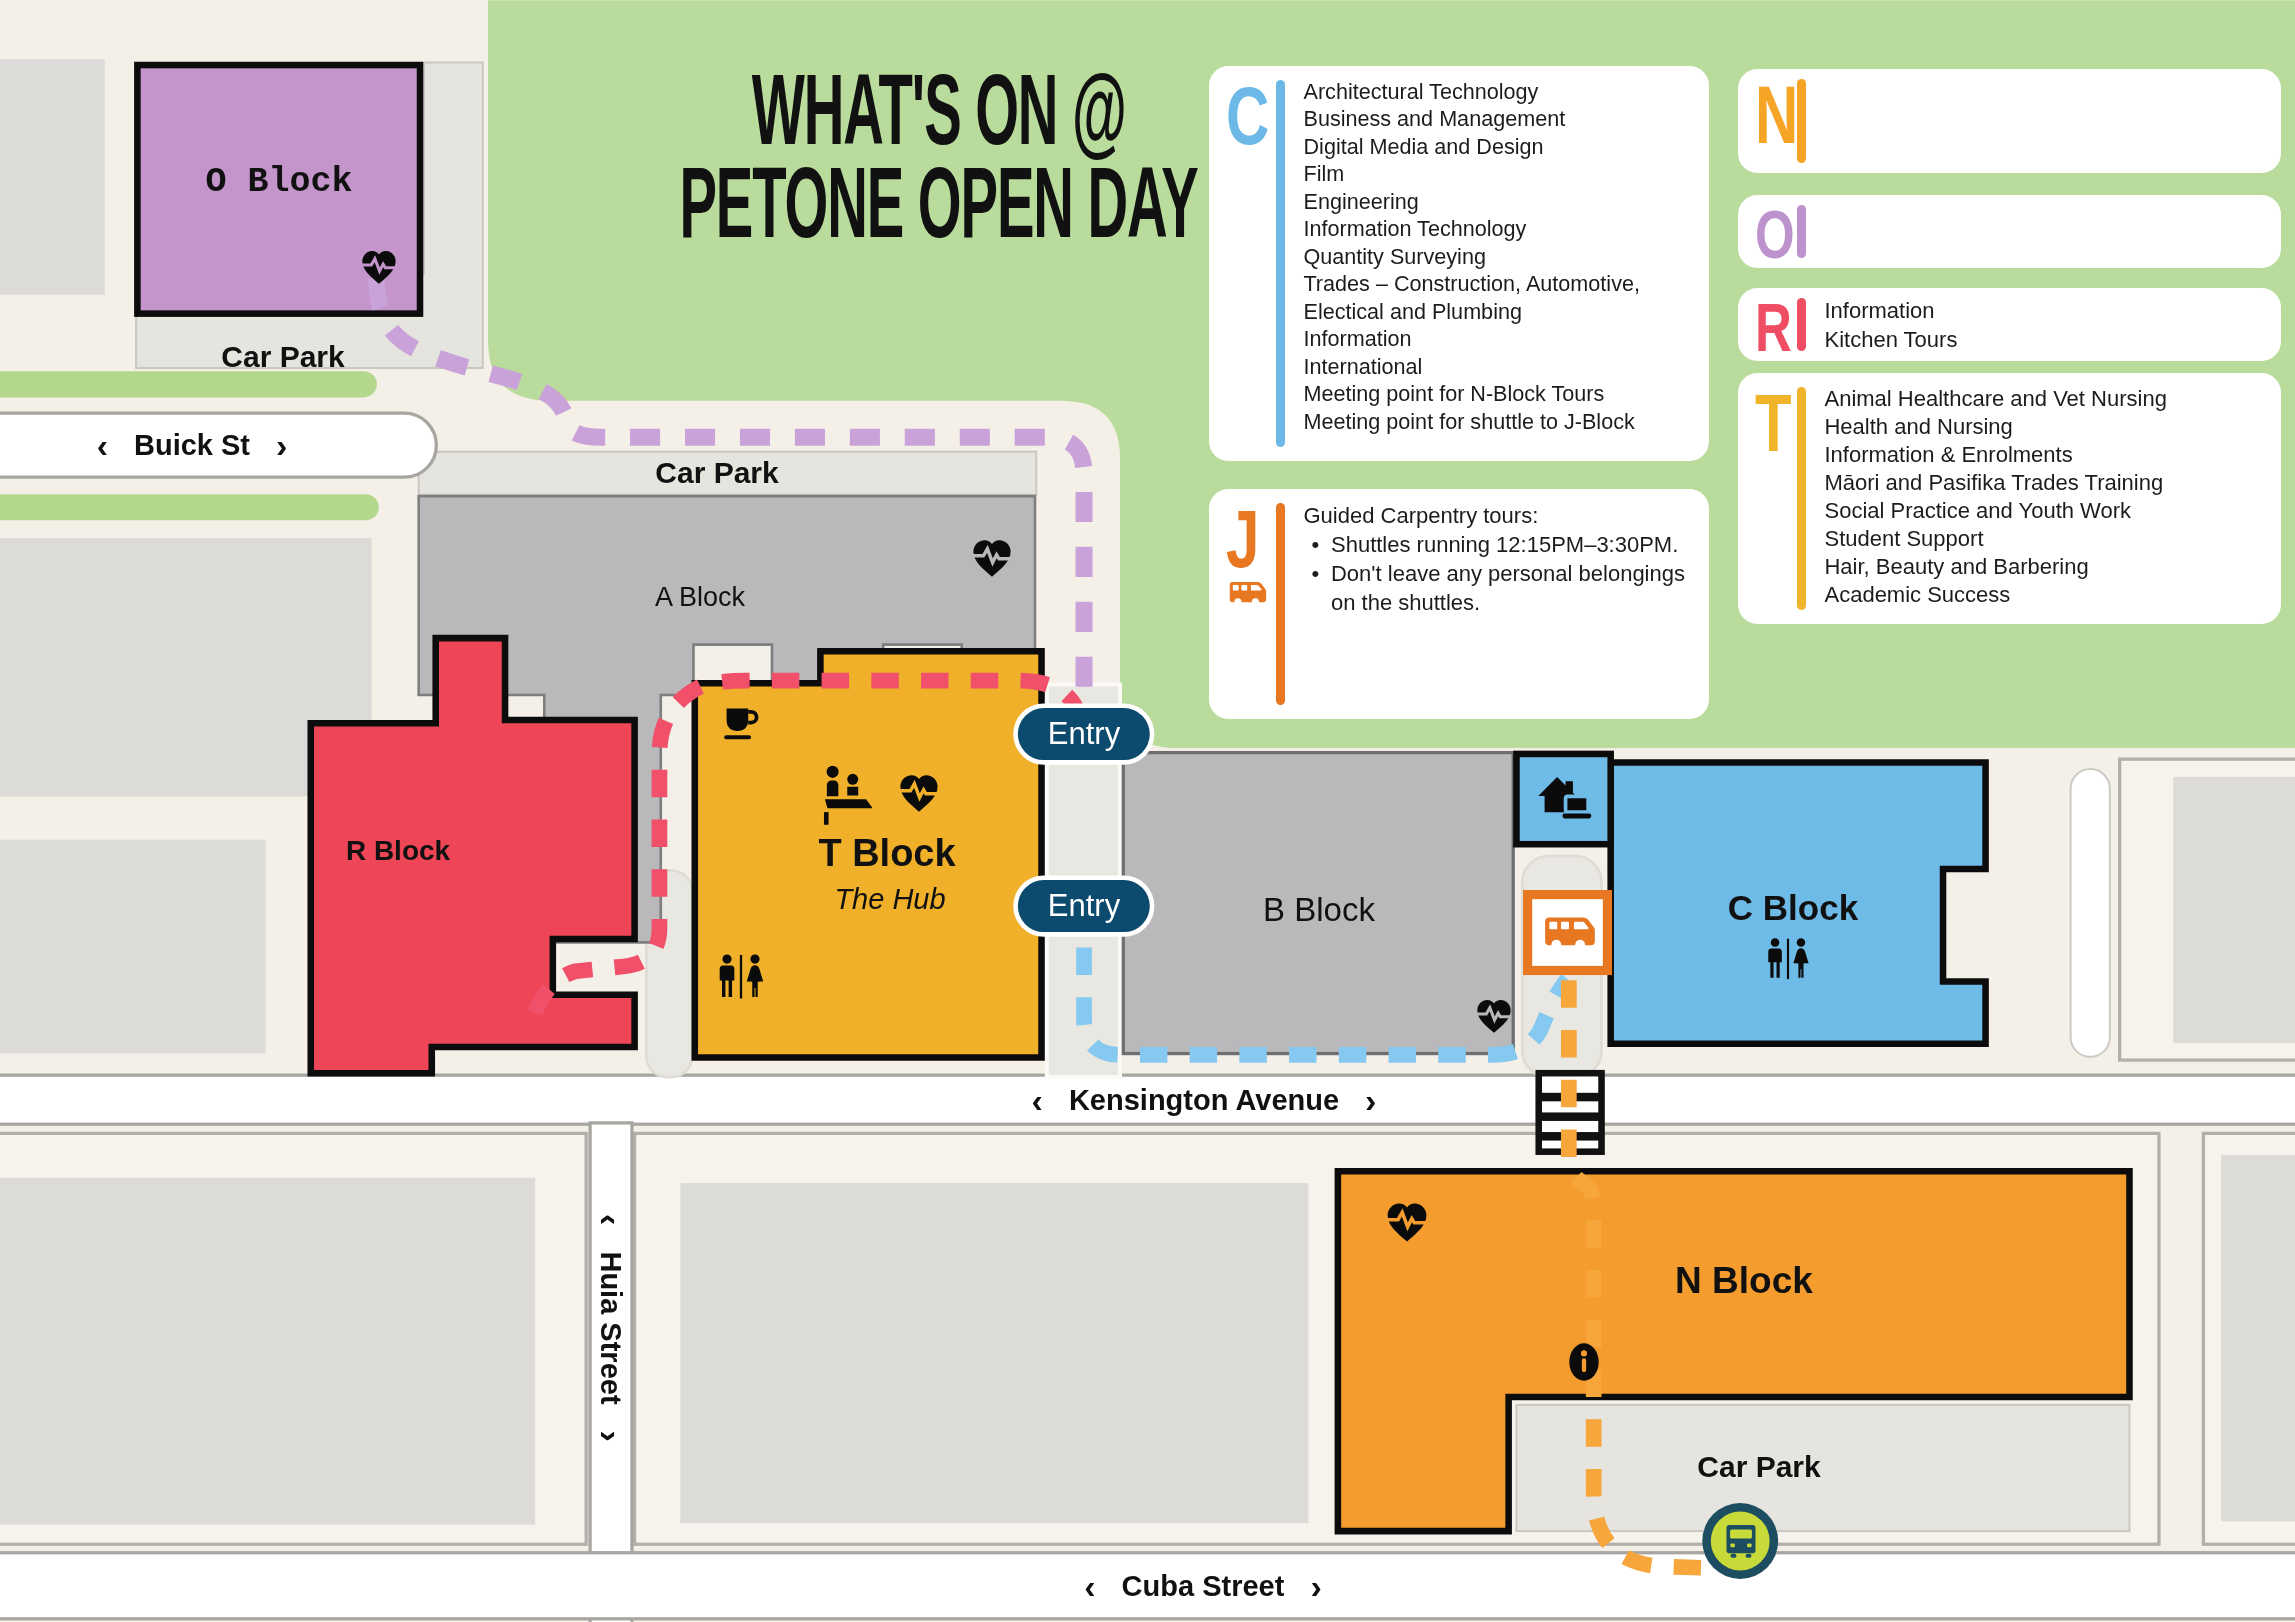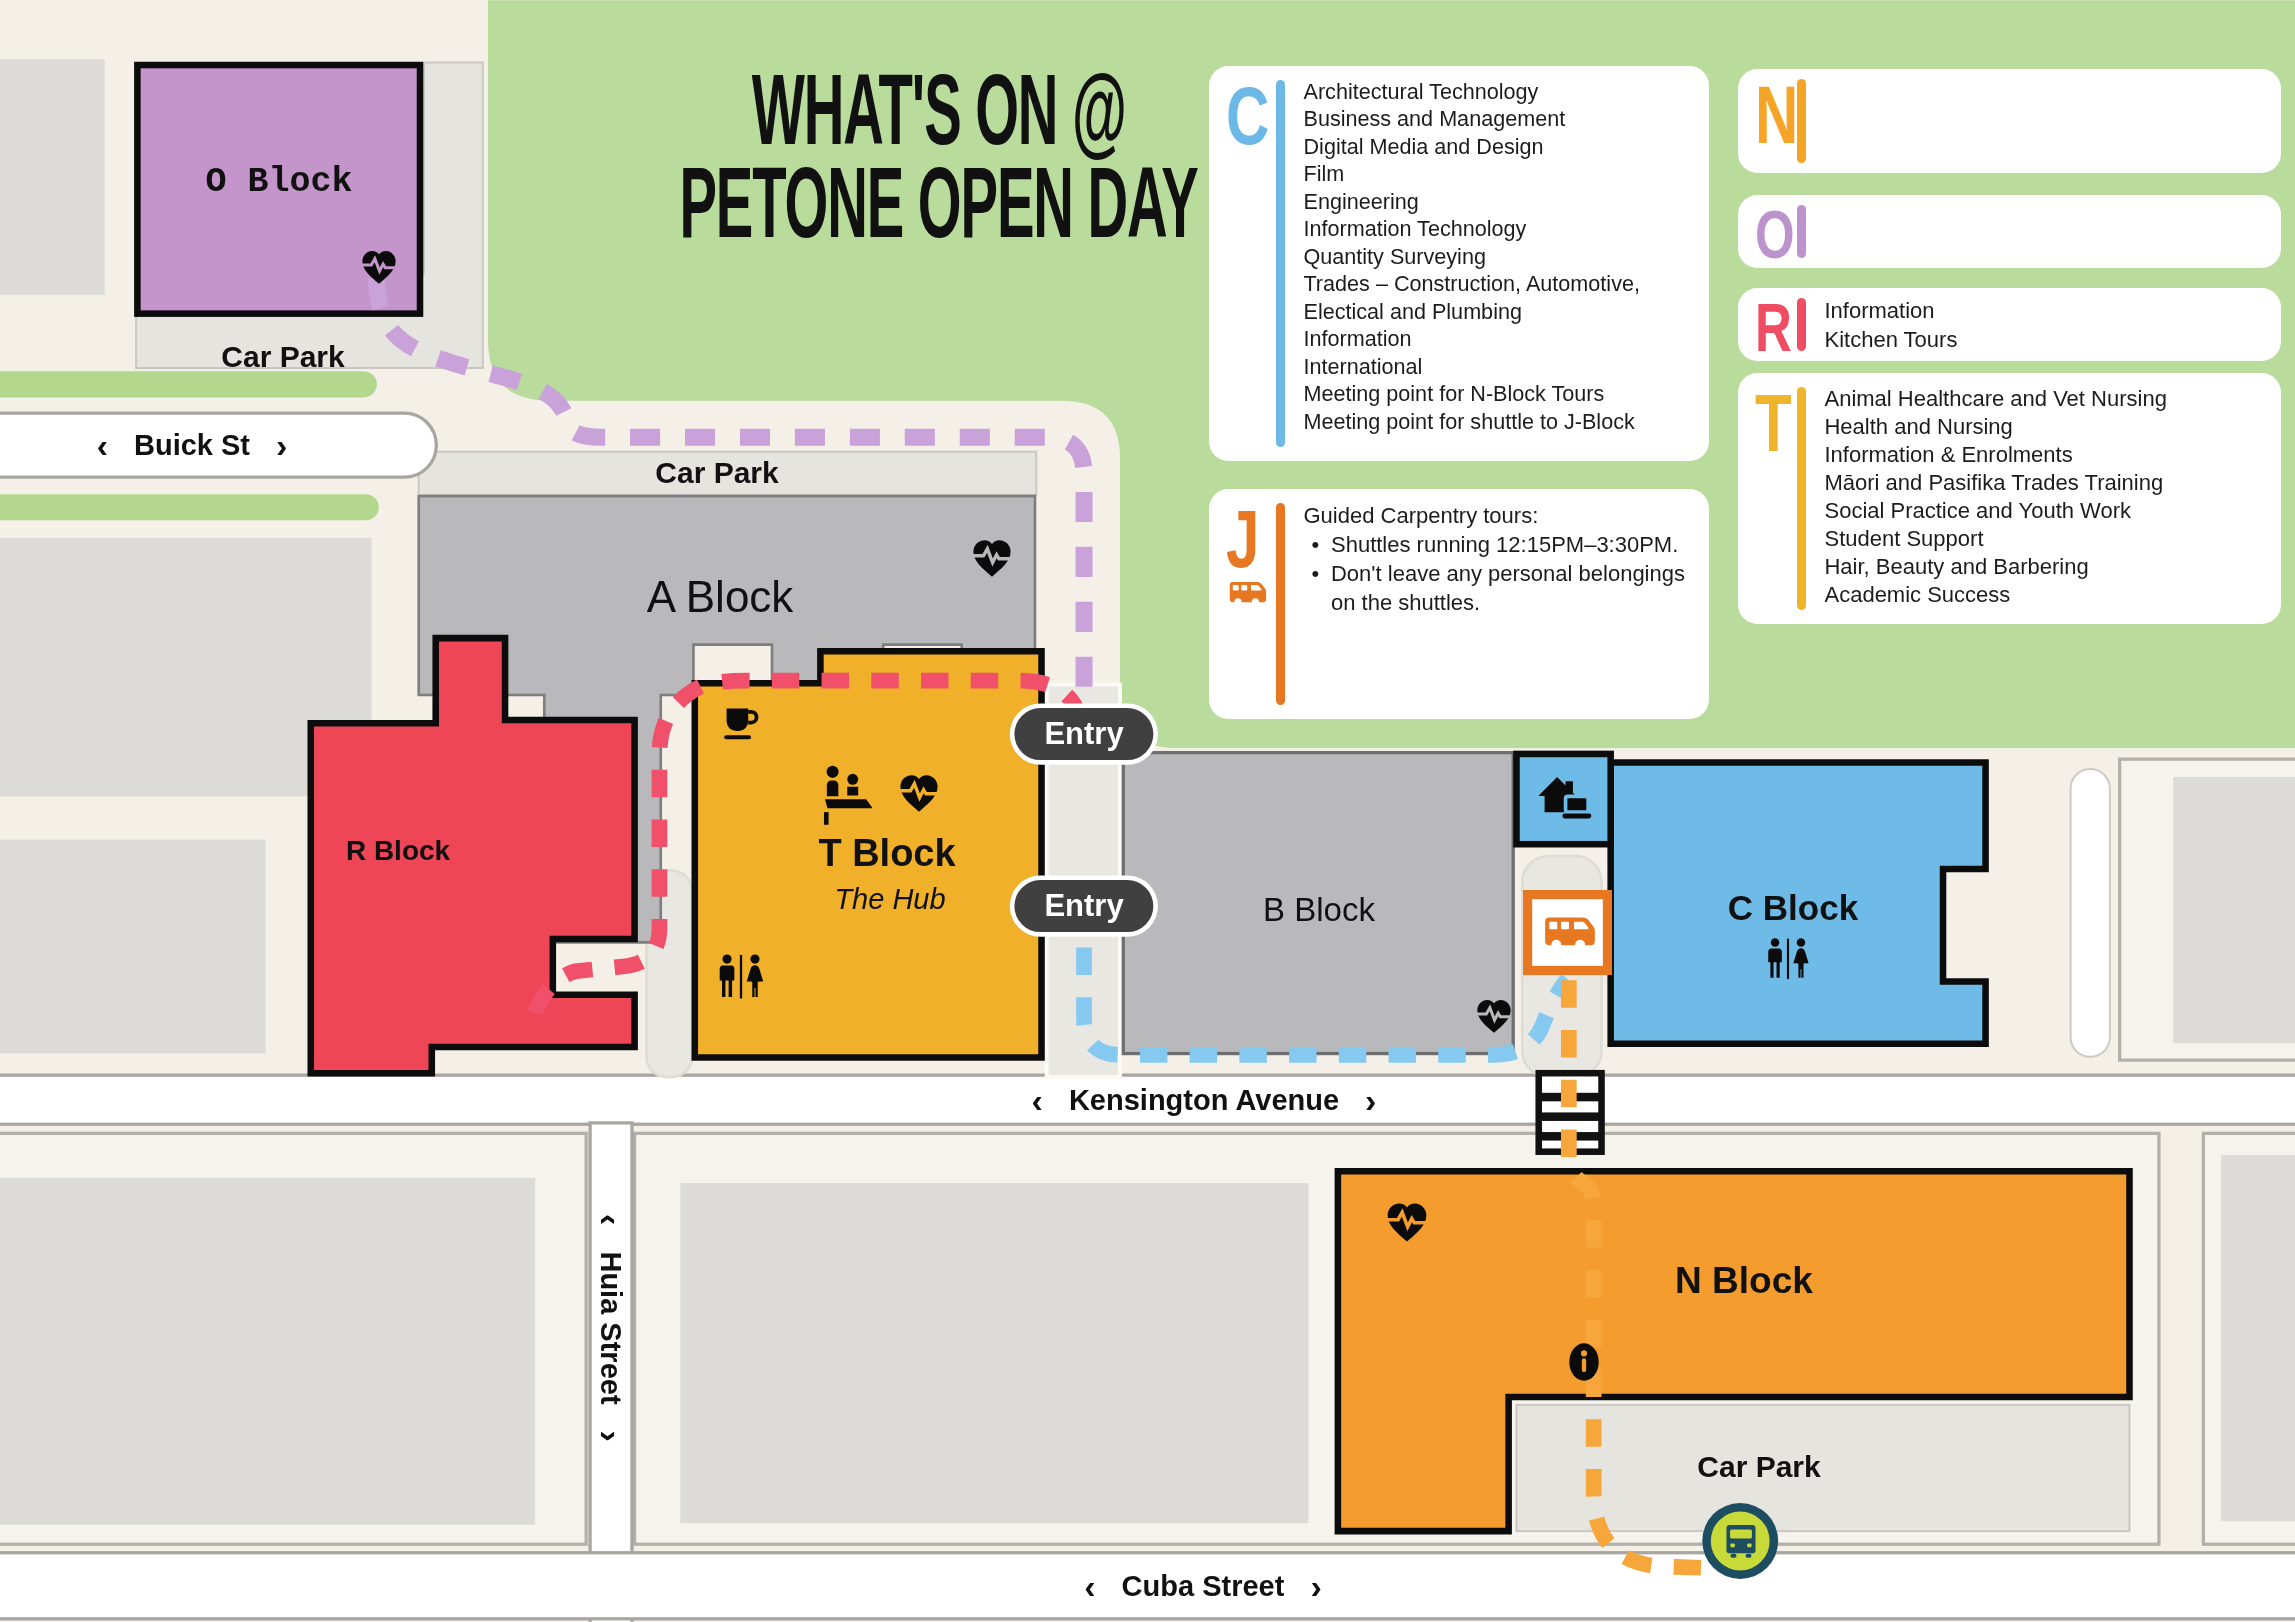--- a/index.html
+++ b/index.html
@@ -23,22 +23,22 @@
   .pline{white-space:nowrap;}
   .bullet{position:relative;padding-left:27.5px;}
   .bullet::before{content:"\2022";position:absolute;left:7.9px;top:0;}
   
   .map-label{position:absolute;transform:translate(-50%,-50%);font-weight:700;white-space:nowrap;}
   .map-sub{position:absolute;transform:translate(-50%,-50%);font-style:italic;font-weight:400;white-space:nowrap;}
   .street-label{position:absolute;transform:translate(-50%,-50%);display:flex;align-items:center;
                 gap:26px;font-weight:700;font-size:29px;white-space:nowrap;}
   .street-label.vertical{transform:translate(-50%,-50%) rotate(90deg);}
   .chev{font-size:34px;font-weight:700;line-height:1;}
-  .entry-badge{position:absolute;transform:translate(-50%,-50%);background:#404040;color:#fff;
-               border-radius:34px;padding:7.9px 30px;font-weight:700;font-size:31px;
+  .entry-badge{position:absolute;transform:translate(-50%,-50%);background:#0c4a6e;color:#fff;
+               border-radius:34px;padding:7.9px 30px;font-weight:400;font-size:31px;
                box-shadow:0 0 0 4.6px #fff;white-space:nowrap;}
   .icon{position:absolute;transform:translate(-50%,-50%);line-height:0;}
   .icon svg{display:block;}
 </style>
 </head>
 <body>
 
 <div class="stage">
 
   <svg width="0" height="0" style="position:absolute" aria-hidden="true">
@@ -241,21 +241,21 @@
         <div class="pline">Social Practice and Youth Work</div>
         <div class="pline">Student Support</div>
         <div class="pline">Hair, Beauty and Barbering</div>
         <div class="pline">Academic Success</div>
       </div>
   </div>
 
   <div class="map-label" style="left:279px;top:182px;font-size:35px;font-family:Liberation Mono, monospace;">O Block</div>
   <div class="map-label" style="left:283px;top:357px;font-size:30px;">Car Park</div>
   <div class="map-label" style="left:717px;top:473px;font-size:30px;">Car Park</div>
-  <div class="map-label" style="left:720px;top:597px;font-size:44px;font-weight:400;">A Block</div>
+  <div class="map-label" style="left:700px;top:597px;font-size:27px;font-weight:400;">A Block</div>
   <div class="map-label" style="left:398px;top:851px;font-size:28px;">R Block</div>
   <div class="map-label" style="left:887px;top:853px;font-size:38px;">T Block</div>
   <div class="map-sub" style="left:890px;top:899px;font-size:29px;">The Hub</div>
   <div class="map-label" style="left:1319px;top:910px;font-size:33px;font-weight:400;">B Block</div>
   <div class="map-label" style="left:1793px;top:908px;font-size:35px;">C Block</div>
   <div class="map-label" style="left:1744px;top:1281px;font-size:37px;">N Block</div>
   <div class="map-label" style="left:1759px;top:1467px;font-size:30px;">Car Park</div>
 
   <div class="street-label" style="left:192px;top:445px;">
     <span class="chev">‹</span>

